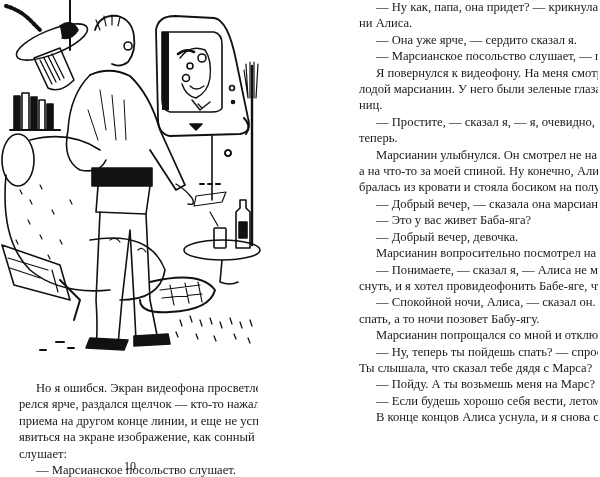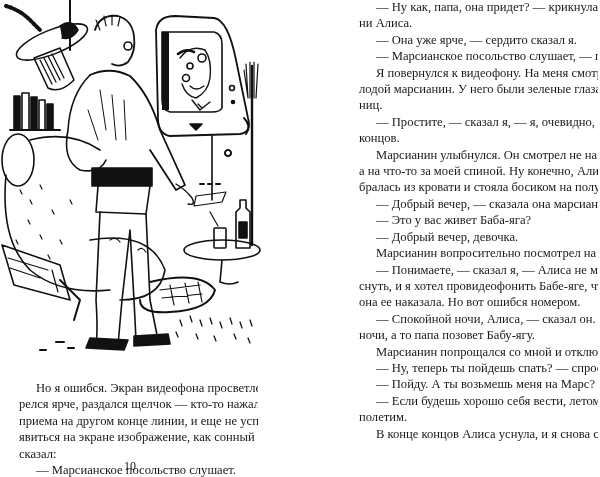--- a/index.html
+++ b/index.html
@@ -126,21 +126,21 @@
       <path d="M56 342 l8 0 M68 348 l6 0 M40 350 l6 0" stroke-width="2"></path>
     </g>
   </svg>
 
   <div class="text-block left-text">
     <p class="p">
       <span class="line indent">Но я ошибся. Экран видеофона просветлел, заго-</span>
       <span class="line">релся ярче, раздался щелчок — кто-то нажал кнопку</span>
       <span class="line">приема на другом конце линии, и еще не успело по-</span>
       <span class="line">явиться на экране изображение, как сонный голос</span>
-      <span class="line last">сказал:</span>
+      <span class="line last">слушает:</span>
     </p>
     <p class="p">
       <span class="line indent last">— Марсианское посольство слушает.</span>
     </p>
   </div>
   <div class="page-number pn-left">10</div>
 </div>
 
 <div class="page page-right">
   <div class="text-block right-text">
@@ -154,21 +154,21 @@
     <p class="p">
       <span class="line indent">— Марсианское посольство слушает, — повторил</span>
     </p>
     <p class="p">
       <span class="line indent">Я повернулся к видеофону. На меня смотрел мо-</span>
       <span class="line">лодой марсианин. У него были зеленые глаза без рес-</span>
       <span class="line last">ниц.</span>
     </p>
     <p class="p">
       <span class="line indent">— Простите, — сказал я, — я, очевидно, ошибся</span>
-      <span class="line last">концов.</span>
+      <span class="line last">теперь.</span>
     </p>
     <p class="p">
       <span class="line indent">Марсианин улыбнулся. Он смотрел не на меня,</span>
       <span class="line">а на что-то за моей спиной. Ну конечно, Алиса вы-</span>
       <span class="line last">бралась из кровати и стояла босиком на полу.</span>
     </p>
     <p class="p">
       <span class="line indent last">— Добрый вечер, — сказала она марсианину.</span>
     </p>
     <p class="p">
@@ -176,38 +176,37 @@
     </p>
     <p class="p">
       <span class="line indent last">— Добрый вечер, девочка.</span>
     </p>
     <p class="p">
       <span class="line indent last">Марсианин вопросительно посмотрел на меня.</span>
     </p>
     <p class="p">
       <span class="line indent">— Понимаете, — сказал я, — Алиса не может за-</span>
       <span class="line">снуть, и я хотел провидеофонить Бабе-яге, чтобы</span>
-      <span class="line last">она ее наказала. Но вот ошибся номером.</span>
     </p>
     <p class="p">
       <span class="line indent">— Спокойной ночи, Алиса, — сказал он. — Надо</span>
-      <span class="line last">ночи, а то папа позовет Бабу-ягу.</span>
+      <span class="line last">спать, а то ночи позовет Бабу-ягу.</span>
     </p>
     <p class="p">
       <span class="line indent last">Марсианин попрощался со мной и отключился.</span>
     </p>
     <p class="p">
       <span class="line indent">— Ну, теперь ты пойдешь спать? — спросил я. —</span>
+      <span class="line last">Ты слышала, что сказал тебе дядя с Марса?</span>
     </p>
     <p class="p">
       <span class="line indent last">— Пойду. А ты возьмешь меня на Марс?</span>
     </p>
     <p class="p">
       <span class="line indent">— Если будешь хорошо себя вести, летом туда</span>
-      <span class="line last">полетим.</span>
     </p>
     <p class="p">
       <span class="line indent">В конце концов Алиса уснула, и я снова сел за ра-</span>
 
     </p>
 
   </div>
   <div class="page-number pn-right">11</div>
 </div>
 

